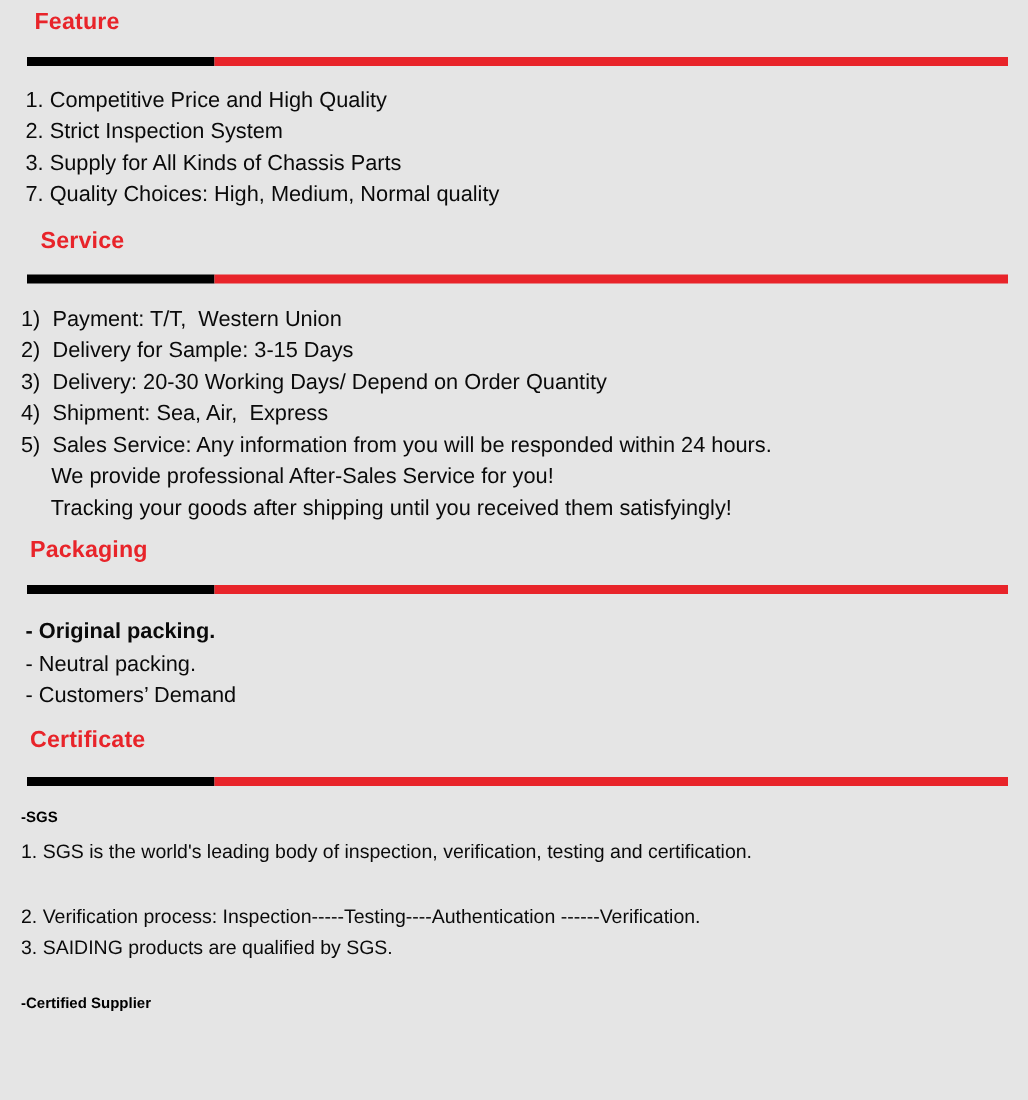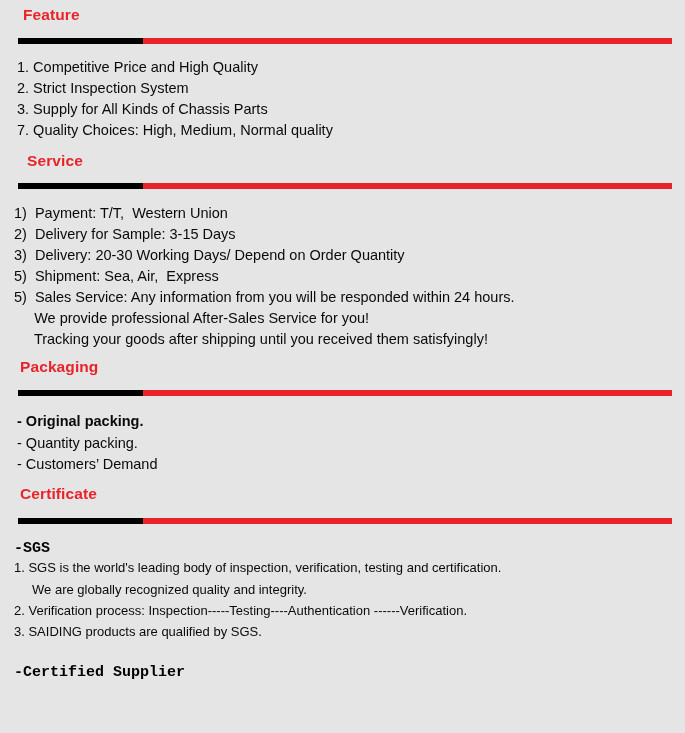--- a/index.html
+++ b/index.html
@@ -59,26 +59,25 @@
     color: #0a0a0a;
     white-space: pre;
   }
   .small-text {
     font-size: 13px;
     line-height: 1;
     color: #0a0a0a;
     white-space: pre;
   }
   .bold-label {
-    font-size: 15px;
+    font-size: 10px;
     font-weight: bold;
     color: #000;
     line-height: 1;
     white-space: pre;
-    font-family: Liberation Mono, monospace;
   }
   .para {
     font-size: 13px;
     line-height: 1.62;
     color: #0a0a0a;
     text-align: justify;
   }
 
   
   .abs { position: absolute; }
@@ -107,50 +106,49 @@
   </div>
 
   <div class="abs divider" style="left:0; top:183px;">
     <div class="seg-black"></div>
     <div class="seg-red"></div>
   </div>
 
   <div class="abs body-text" style="left:14px; top:206px;">1)  Payment: T/T,  Western Union</div>
   <div class="abs body-text" style="left:14px; top:227px;">2)  Delivery for Sample: 3-15 Days</div>
   <div class="abs body-text" style="left:14px; top:248px;">3)  Delivery: 20-30 Working Days/ Depend on Order Quantity</div>
-  <div class="abs body-text" style="left:14px; top:269px;">5)  Shipment: Sea, Air,  Express</div>
+  <div class="abs body-text" style="left:14px; top:269px;">4)  Shipment: Sea, Air,  Express</div>
   <div class="abs body-text" style="left:14px; top:290px;">5)  Sales Service: Any information from you will be responded within 24 hours.</div>
   <div class="abs body-text" style="left:14px; top:332px;">     Tracking your goods after shipping until you received them satisfyingly!</div>
   <div class="abs body-text" style="left:14px; top:311px;">     We provide professional After-Sales Service for you!</div>
 
   <div class="abs" style="left:20px; top:358px;">
     <span class="section-head">Packaging</span>
   </div>
 
   <div class="abs divider" style="left:0; top:390px;">
     <div class="seg-black"></div>
     <div class="seg-red"></div>
   </div>
 
   <div class="abs body-text" style="left:17px; top:414px;font-weight:bold;">- Original packing.</div>
-  <div class="abs body-text" style="left:17px; top:436px;">- Quantity packing.</div>
+  <div class="abs body-text" style="left:17px; top:436px;">- Neutral packing.</div>
   <div class="abs body-text" style="left:17px; top:457px;">- Customers’ Demand</div>
 
   <div class="abs" style="left:20px; top:485px;">
     <span class="section-head">Certificate</span>
   </div>
 
   <div class="abs divider" style="left:0; top:518px;">
     <div class="seg-black"></div>
     <div class="seg-red"></div>
   </div>
 
   <div class="abs bold-label" style="left:14px; top:541px;">-SGS</div>
 
   <div class="abs small-text" style="left:14px; top:561px;">1. SGS is the world's leading body of inspection, verification, testing and certification.</div>
-  <div class="abs small-text" style="left:14px; top:583px;">     We are globally recognized quality and integrity.</div>
   <div class="abs small-text" style="left:14px; top:604px;">2. Verification process: Inspection-----Testing----Authentication ------Verification.</div>
   <div class="abs small-text" style="left:14px; top:625px;">3. SAIDING products are qualified by SGS.</div>
 
   <div class="abs bold-label" style="left:14px; top:665px;text-align:right;">-Certified Supplier</div>
 
 
 </div>
 
 </body></html>

